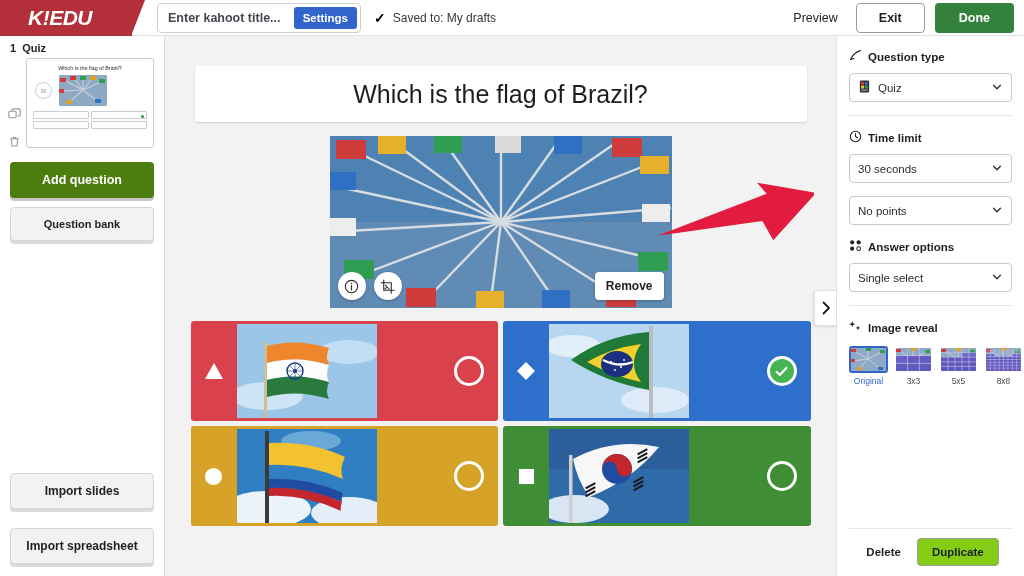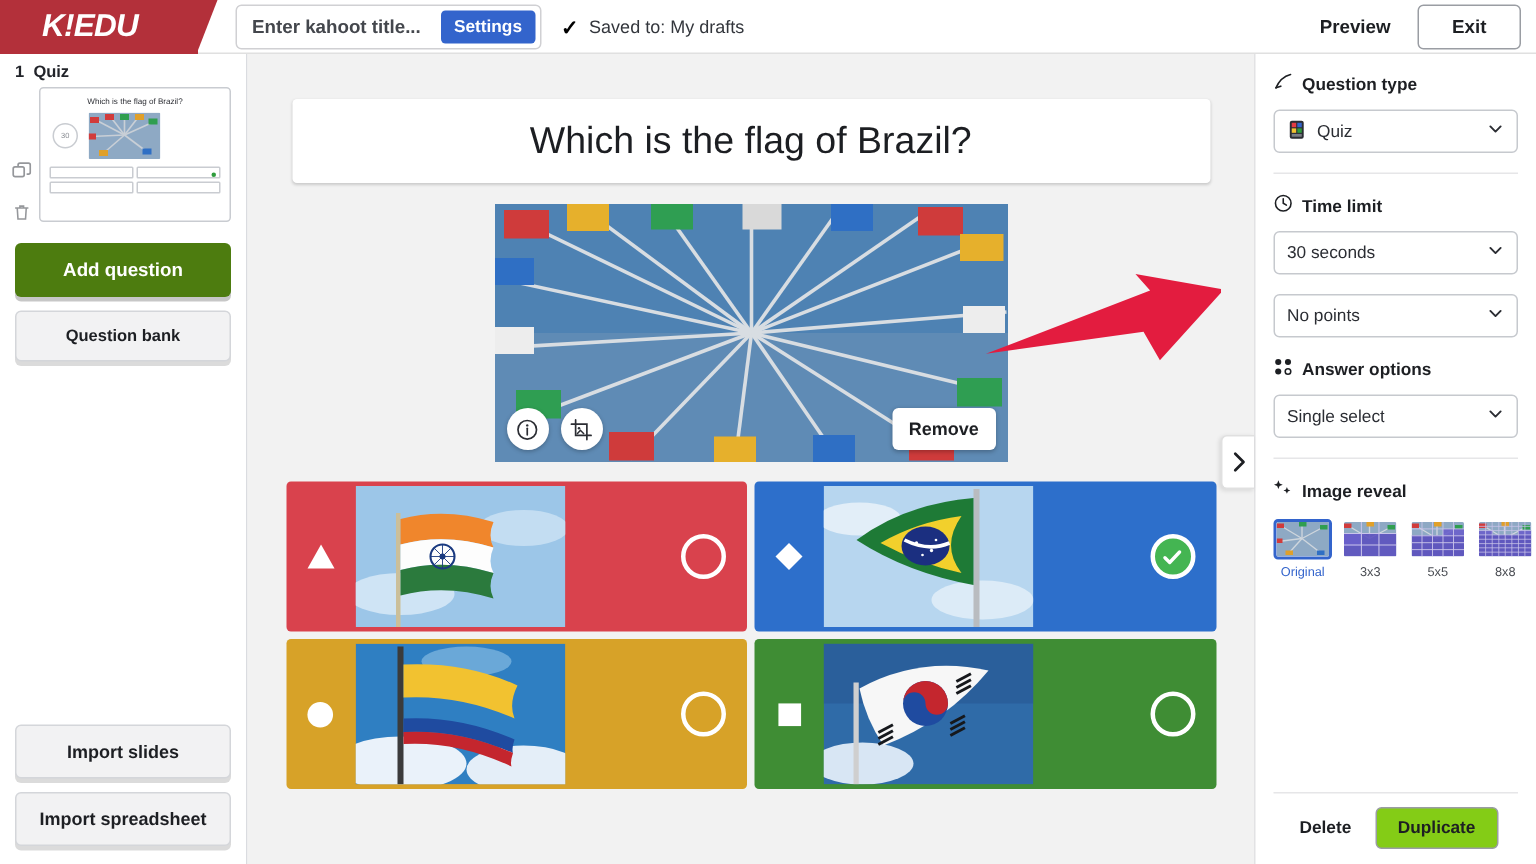--- a/index.html
+++ b/index.html
@@ -43,21 +43,21 @@
     position: absolute; left: 374px; top: 0; height: 36px;
     display: flex; align-items: center; gap: 7px;
   }
   .check-mark { font-size: 14px; color: #000; font-weight: bold; }
   .saved-text { font-size: 12px; color: #33363c; }
   .hdr-right {
     position: absolute; right: 10px; top: 0; height: 36px;
     display: flex; align-items: center; gap: 10px;
   }
   .preview-btn {
-    background: none; border: none; font-size: 12.5px; font-weight: bold;
+    background: none; border: none; font-size: 12.5px; font-weight: normal;
     color: #1d1f23; cursor: pointer; padding: 6px 8px;
   }
   .exit-btn {
     background: #fff; border: 1px solid #9a9da3; border-radius: 4px;
     font-size: 12.5px; font-weight: bold; color: #1d1f23;
     padding: 7px 22px; cursor: pointer;
   }
   .done-btn {
     background: #33813b; border: none; border-radius: 4px;
     font-size: 12.5px; font-weight: bold; color: #fff;
@@ -111,21 +111,21 @@
     background: #4d7c0f; color: #fff; border: none; border-radius: 4px;
     font-size: 12.5px; font-weight: bold; padding: 11px 0; cursor: pointer;
     box-shadow: 0 3px 0 rgba(0,0,0,0.22);
   }
   .btn-bank {
     background: #f2f2f3; color: #1d1f23; border: 1px solid #d4d6da; border-radius: 4px;
     font-size: 11px; font-weight: bold; padding: 10px 0; cursor: pointer;
     box-shadow: 0 3px 0 rgba(0,0,0,0.14);
   }
   .sb-bottom {
-    margin-top: auto; padding: 0 10px 12px; display: flex; flex-direction: column; gap: 9px;
+    margin-top: auto; padding: 0 10px 12px; display: flex; flex-direction: column; gap: 19px;
   }
   .btn-import {
     background: #f2f2f3; color: #1d1f23; border: 1px solid #d4d6da; border-radius: 4px;
     font-size: 12px; font-weight: bold; padding: 10px 0; cursor: pointer;
     box-shadow: 0 3px 0 rgba(0,0,0,0.14);
   }
 
   
   .canvas {
     flex: 1 1 auto; background: #f2f2f2; position: relative;
@@ -241,20 +241,21 @@
     </div>
 
     <div class="saved-wrap">
       <span class="check-mark">✓</span>
       <span class="saved-text">Saved to: My drafts</span>
     </div>
 
     <div class="hdr-right">
       <button class="preview-btn">Preview</button>
       <button class="exit-btn">Exit</button>
+      <button class="done-btn">Done</button>
     </div>
   </div>
 
   <div class="body-row">
 
     <div class="sidebar">
       <div class="q-label">
         <span>1</span>&nbsp;&nbsp;<span>Quiz</span>
       </div>
 

